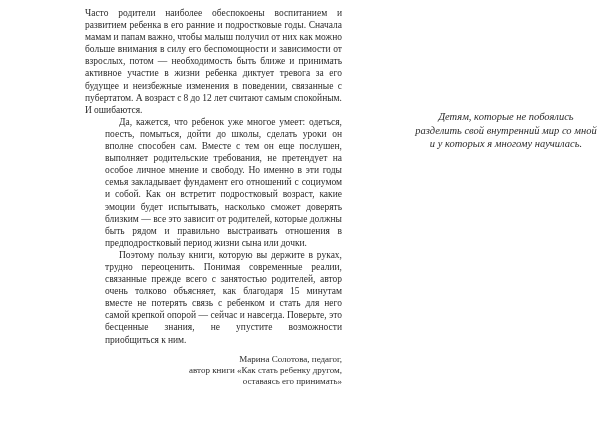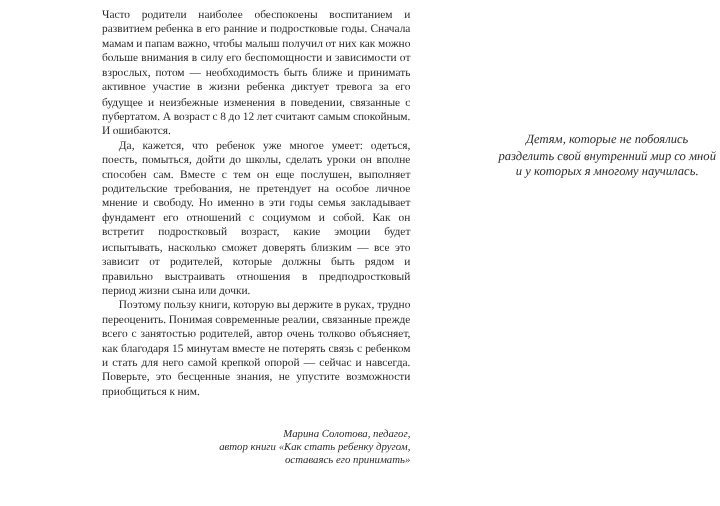--- a/index.html
+++ b/index.html
@@ -28,25 +28,25 @@
     margin: 0;
     font-size: 9.5px;
     line-height: 12.1px;
     text-align: justify;
     hyphens: auto;
     -webkit-hyphens: auto;
     word-spacing: -0.2px;
   }
   .para.indented {
     text-indent: 14px;
+    margin-left: 20px;
   }
   .signature {
-    margin-top: 22px;
+    margin-top: 8px;
     text-align: right;
-    font-style: italic;
     font-size: 9px;
     line-height: 11.3px;
   }
   .right-page {
     position: absolute;
     left: 342px;
     top: 0;
     width: 258px;
     height: 422px;
   }

